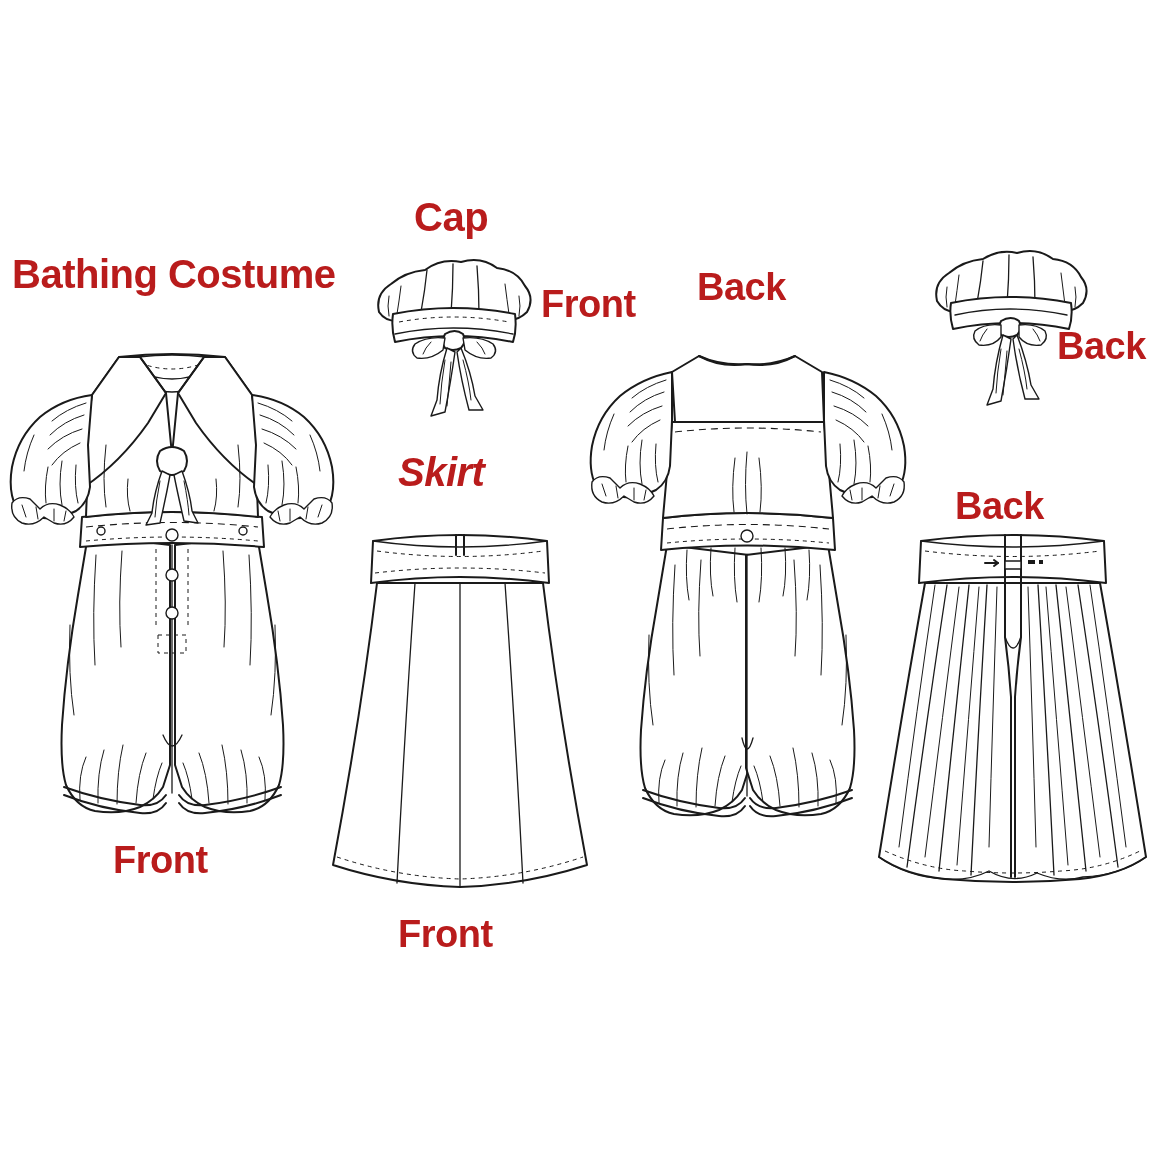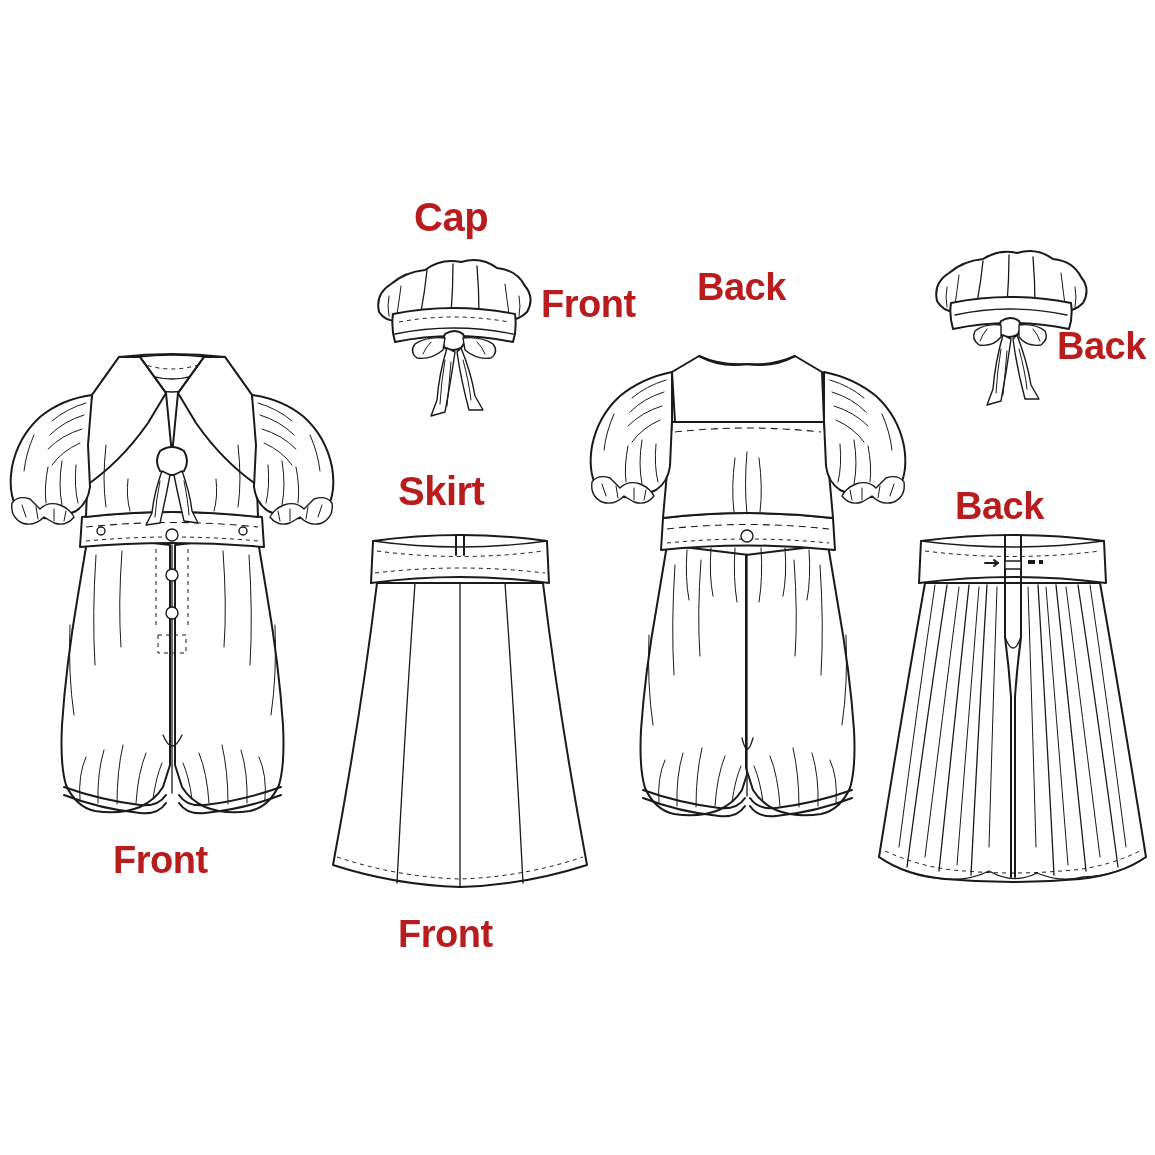--- a/index.html
+++ b/index.html
@@ -24,21 +24,21 @@
     letter-spacing: -0.5px;
     white-space: nowrap;
     line-height: 1;
   }
   .lbl-title    { left: 12px;  top: 254px; font-size: 40px; }
   .lbl-cap      { left: 414px; top: 197px; font-size: 40px; }
   .lbl-capfront { left: 541px; top: 285px; font-size: 38px; }
   .lbl-capback  { left: 1057px; top: 327px; font-size: 38px; }
   .lbl-bcback   { left: 697px; top: 268px; font-size: 38px; }
   .lbl-bcfront  { left: 113px; top: 841px; font-size: 38px; }
-  .lbl-skirt    { left: 398px; top: 471px; font-size: 40px; }
+  .lbl-skirt    { left: 398px; top: 452px; font-size: 40px; font-style: italic; }
   .lbl-skfront  { left: 398px; top: 915px; font-size: 38px; }
   .lbl-skback   { left: 955px; top: 487px; font-size: 38px; }
 
   .fig {
     position: absolute;
   }
   .fig svg { display: block; overflow: visible; }
 
   .ink {
     fill: none;
@@ -92,20 +92,21 @@
   .ink-solid {
     fill: #1a1a1a;
     stroke: none;
   }
 </style>
 </head>
 <body>
 
 <div id="stage">
 
+  <div class="label lbl-title">Bathing Costume</div>
   <div class="label lbl-cap">Cap</div>
   <div class="label lbl-capfront">Front</div>
   <div class="label lbl-capback">Back</div>
   <div class="label lbl-bcback">Back</div>
   <div class="label lbl-bcfront">Front</div>
   <div class="label lbl-skirt">Skirt</div>
   <div class="label lbl-skfront">Front</div>
   <div class="label lbl-skback">Back</div>
 
   <div class="fig" style="left:0px; top:295px;">

